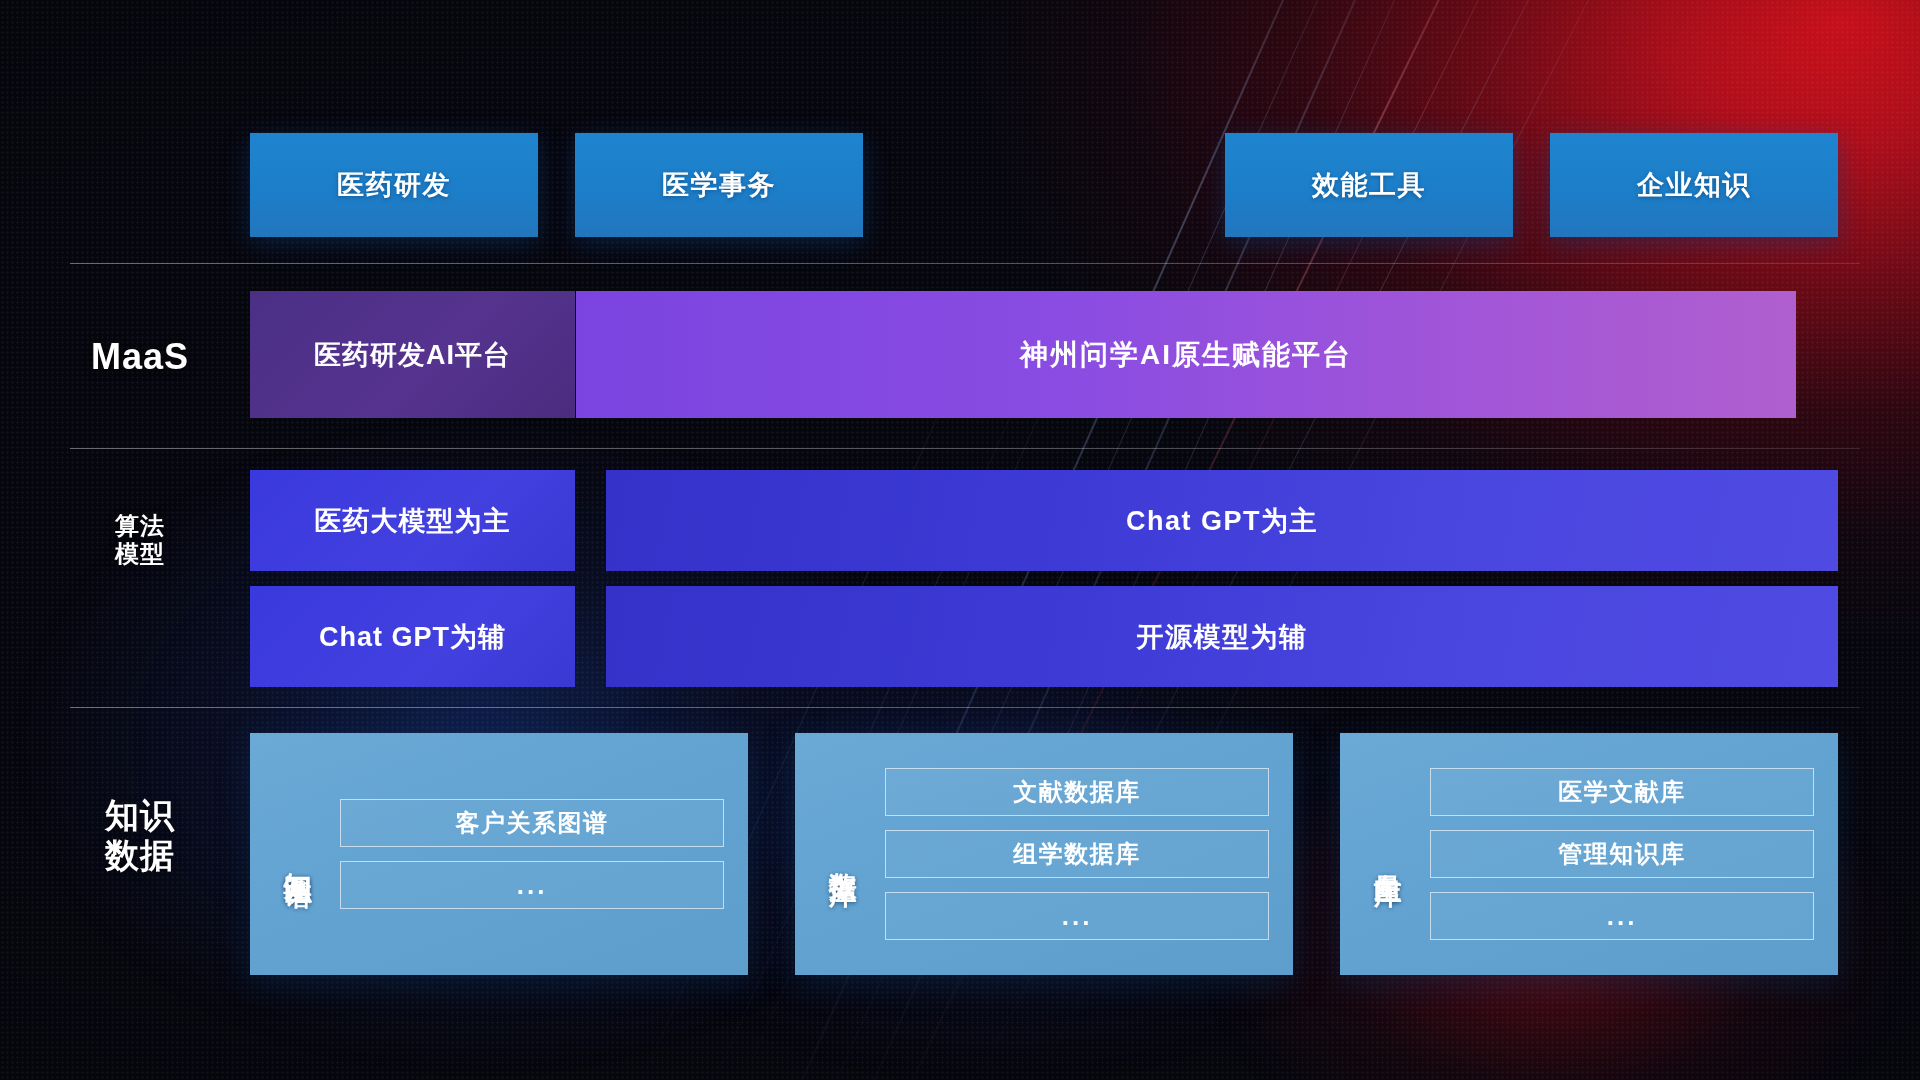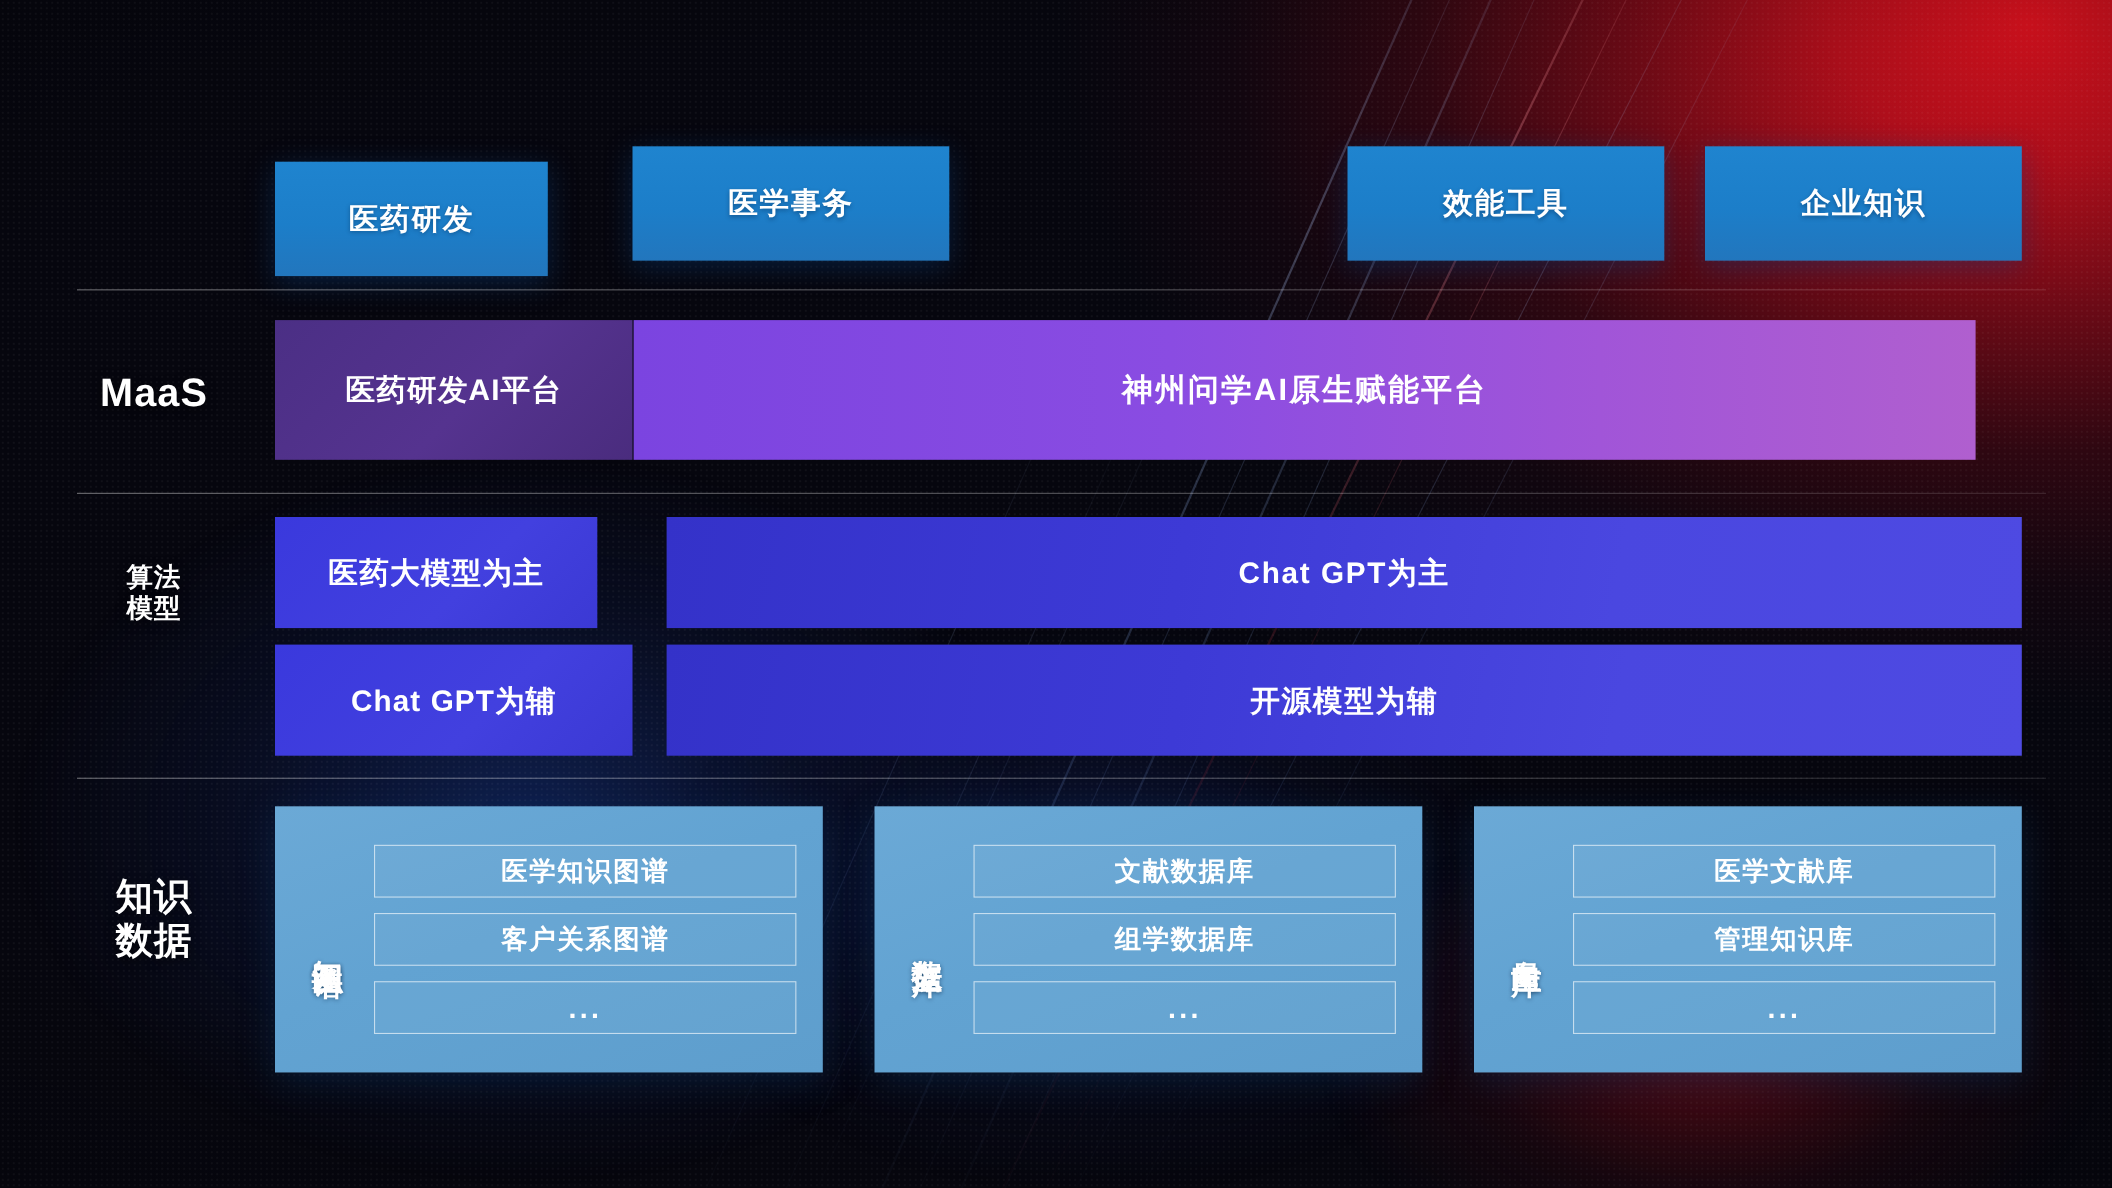--- a/index.html
+++ b/index.html
@@ -198,21 +198,21 @@
     <div class="streak thin" style="left:980px; top:320px; height:900px; opacity:.45;"></div>
     <div class="streak thin" style="left:1035px; top:360px; height:860px; opacity:.4;"></div>
     <div class="streak thin" style="left:1090px; top:300px; height:900px; opacity:.35;"></div>
   </div>
   <div class="bg-dots"></div>
   <div class="bg-vignette"></div>
 
   <div class="rows">
 
 
-    <div class="cell app-box" style="left:250px; top:133px; width:248px; height:104px;margin-top:14px;">
+    <div class="cell app-box" style="left:250px; top:133px; width:288px; height:104px;">
       <span>医药研发</span>
     </div>
     <div class="cell app-box" style="left:575px; top:133px; width:288px; height:104px;">
       <span>医学事务</span>
     </div>
     <div class="cell app-box" style="left:1225px; top:133px; width:288px; height:104px;">
       <span>效能工具</span>
     </div>
     <div class="cell app-box" style="left:1550px; top:133px; width:288px; height:104px;">
       <span>企业知识</span>
@@ -227,42 +227,41 @@
     </div>
     <div class="cell maas-right" style="left:576px; top:291px; width:1220px; height:127px;">
       <span>神州问学AI原生赋能平台</span>
     </div>
 
     <div class="divider" style="top:448px;"></div>
 
     <div class="row-label" style="left:70px; top:512px; width:140px; font-size:24px; white-space:pre-line;">算法
 模型</div>
 
-    <div class="cell algo-left" style="left:250px; top:470px; width:293px; height:101px;">
+    <div class="cell algo-left" style="left:250px; top:470px; width:325px; height:101px;">
       <span>医药大模型为主</span>
     </div>
     <div class="cell algo-right" style="left:606px; top:470px; width:1232px; height:101px;">
       <span>Chat GPT为主</span>
     </div>
     <div class="cell algo-left" style="left:250px; top:586px; width:325px; height:101px;">
       <span>Chat GPT为辅</span>
     </div>
     <div class="cell algo-right" style="left:606px; top:586px; width:1232px; height:101px;">
       <span>开源模型为辅</span>
     </div>
 
     <div class="divider" style="top:707px;"></div>
 
     <div class="row-label" style="left:70px; top:795px; width:140px; font-size:34px; white-space:pre-line;">知识
 数据</div>
 
     <div class="kd-group" style="left:250px; top:733px; width:498px; height:242px;">
       <div class="kd-vert">知识图谱</div>
       <div class="kd-items">
-        <div class="kd-item">医学知识图谱</div>
         <div class="kd-item">客户关系图谱</div>
         <div class="kd-item dots">...</div>
       </div>
     </div>
 
     <div class="kd-group" style="left:795px; top:733px; width:498px; height:242px;">
       <div class="kd-vert">数据库</div>
       <div class="kd-items">
         <div class="kd-item">文献数据库</div>
         <div class="kd-item">组学数据库</div>

